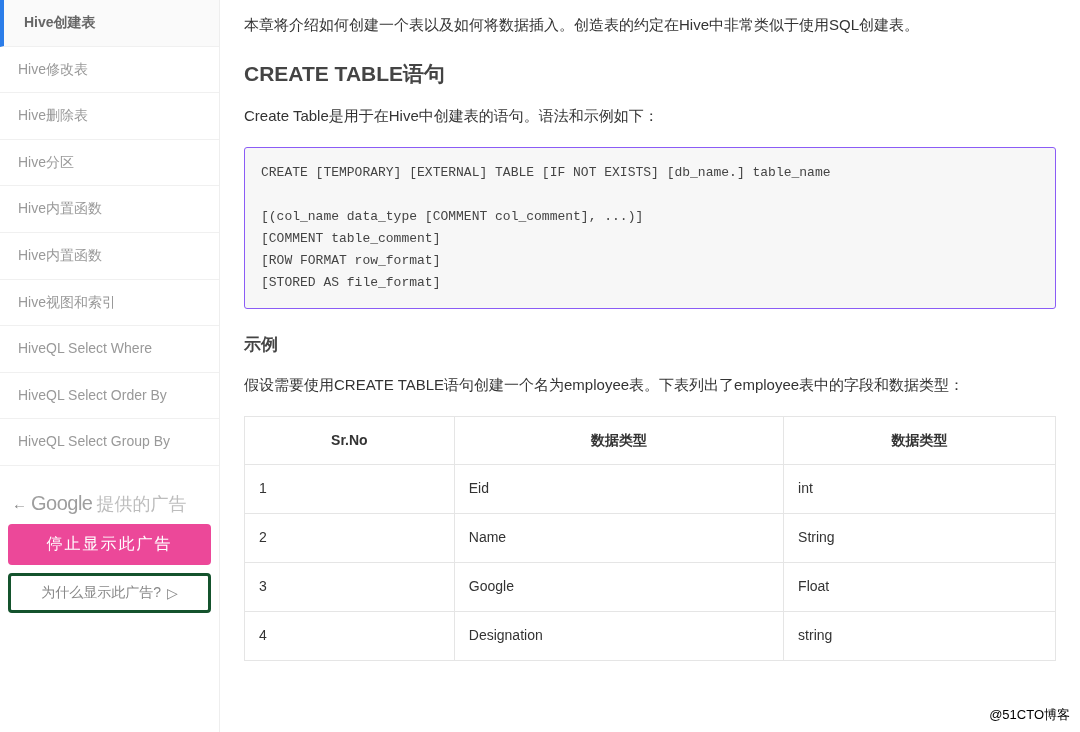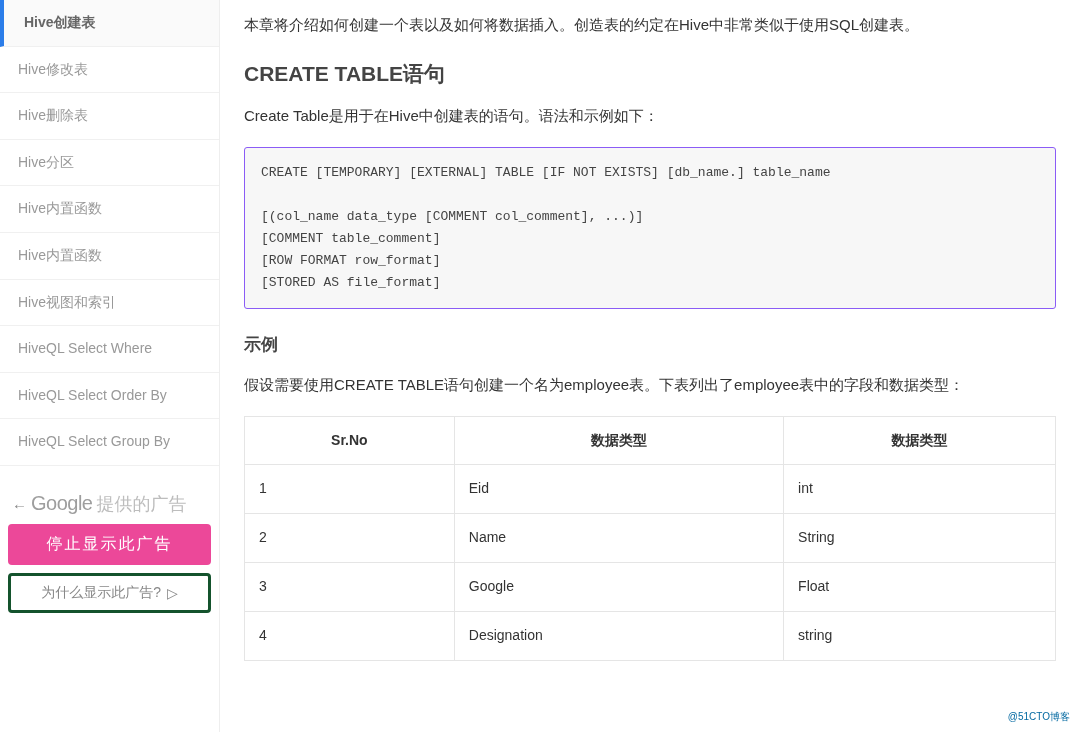--- a/index.html
+++ b/index.html
@@ -132,22 +132,22 @@
     table.data th {
       text-align: center;
       font-weight: 700;
       background: #fff;
       color: #333;
     }
     .watermark {
       position: absolute;
       right: 10px;
       bottom: 8px;
-      font-size: 10px;
-      color: #0369a1;
+      font-size: 13px;
+      color: #000000;
       text-align: right;
     }
   </style>
 </head>
 <body>
 
 <div class="layout">
   <aside class="sidebar">
     <ul class="sidebar-nav">
       <li class="sidebar-item active"><span>Hive创建表</span></li>

